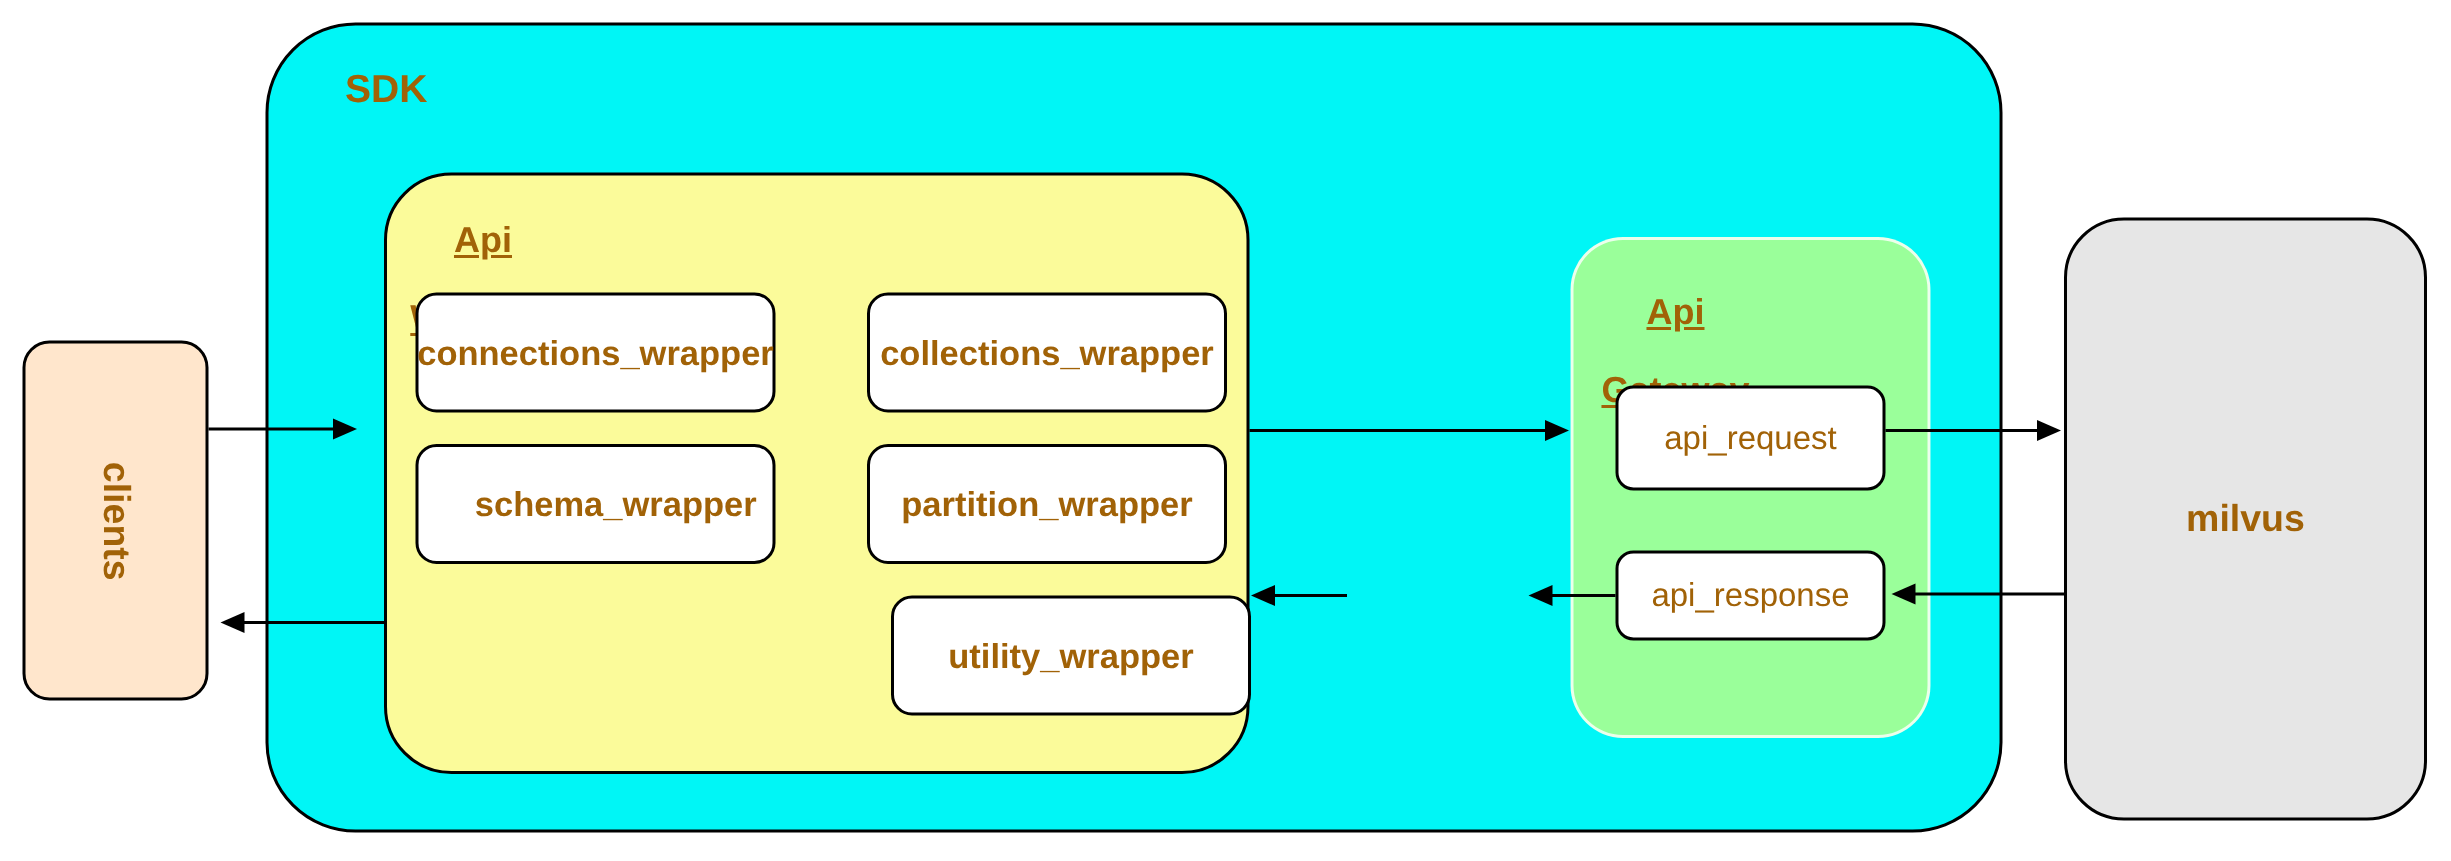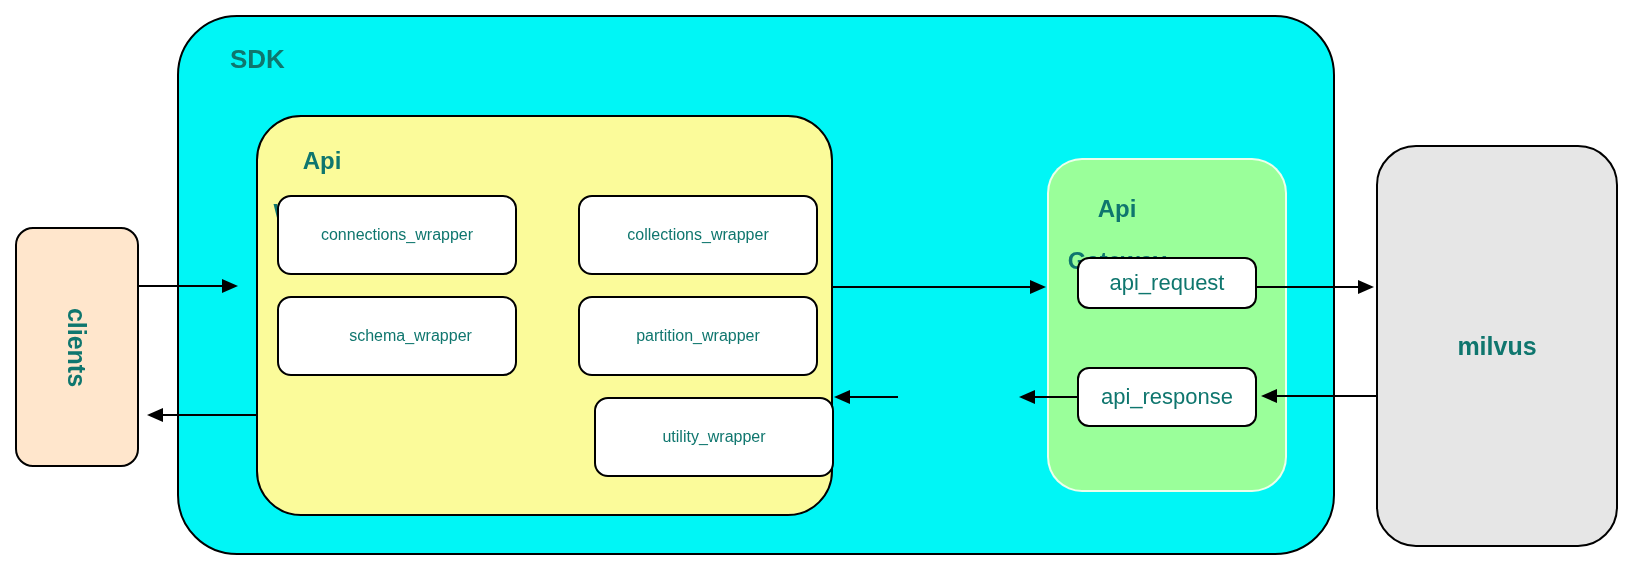--- a/index.html
+++ b/index.html
@@ -1,30 +1,30 @@
 <!DOCTYPE html>
 <html style="--canvas-bg: #ffffff; --sdk-fill: #00f6f6; --api-wrapper-fill: #fbfb9a; --api-gateway-fill: #9aff9a; --clients-fill: #ffe6cc; --milvus-fill: #e6e6e6; --node-fill: #ffffff; --stroke: #000000;"><head>
 <meta charset="utf-8">
 <style>
   html,body{margin:0;padding:0;background:#fff;}
   .canvas{
     position:relative;width:1634px;height:574px;overflow:hidden;
     background:var(--canvas-bg,#fff);
-    font-family:"Liberation Sans",sans-serif;color:#0f766e;
+    font-family:"Liberation Sans",sans-serif;color:#a16207;
   }
   .node{position:absolute;box-sizing:border-box;display:flex;align-items:center;justify-content:center;}
   .stroked{border:2px solid var(--stroke,#000);}
   .sdk{background:var(--sdk-fill,#00ffff);border-radius:60px;}
   .apiwrapper{background:var(--api-wrapper-fill,#fbfb9a);border-radius:45px;}
   .gateway{background:var(--api-gateway-fill,#9aff9a);border-radius:35px;border:2px solid rgba(255,255,255,.8);}
   .clients{background:var(--clients-fill,#ffe6cc);border-radius:18px;}
   .milvus{background:var(--milvus-fill,#e6e6e6);border-radius:40px;text-align:right;}
-  .wbox{background:var(--node-fill,#fff);border-radius:14px;width:240px;height:80px;font-size:16px;}
+  .wbox{background:var(--node-fill,#fff);border-radius:14px;width:240px;height:80px;font-size:23px;font-weight:bold;}
   .smallbox{background:var(--node-fill,#fff);font-size:22px;}
-  .corner-label{position:absolute;font-weight:bold;font-size:24px;line-height:26px;text-align:center;white-space:pre-line;}
+  .corner-label{position:absolute;font-weight:bold;font-size:24px;line-height:26px;text-align:center;white-space:pre-line;text-decoration:underline;}
   .big-label{font-weight:bold;font-size:25px;}
   .sdk-label{position:absolute;left:51px;top:27px;font-weight:bold;font-size:26px;}
   .rot90{transform:rotate(90deg);}
   .shaft{position:absolute;height:2px;background:var(--stroke,#000);}
   .head{position:absolute;width:0;height:0;border-top:7px solid transparent;border-bottom:7px solid transparent;}
   .head-right{border-left:16px solid var(--stroke,#000);}
   .head-left{border-right:16px solid var(--stroke,#000);}
 </style>
 </head>
 <body>
@@ -63,21 +63,21 @@
     </div>
 
 
   <div class="node gateway" style="left:1047px;top:158px;width:240px;height:334px;">
     <div class="corner-label" style="left:14px;top:10px;width:108px;">
       <span>Api</span><br>
       <span>Gateway</span>
     </div>
   </div>
 
-  <div class="node stroked smallbox" style="left:1077px;top:257px;width:180px;height:52px;border-radius:12px;">
+  <div class="node stroked smallbox" style="left:1077px;top:257px;width:180px;height:70px;border-radius:12px;">
     <span>api_request</span>
     </div>
   <div class="node stroked smallbox" style="left:1077px;top:367px;width:180px;height:60px;border-radius:12px;">
     <span>api_response</span>
     </div>
 
   <div class="node stroked milvus" style="left:1376px;top:145px;width:242px;height:402px;">
     <span class="big-label">milvus</span>
     </div>
 

